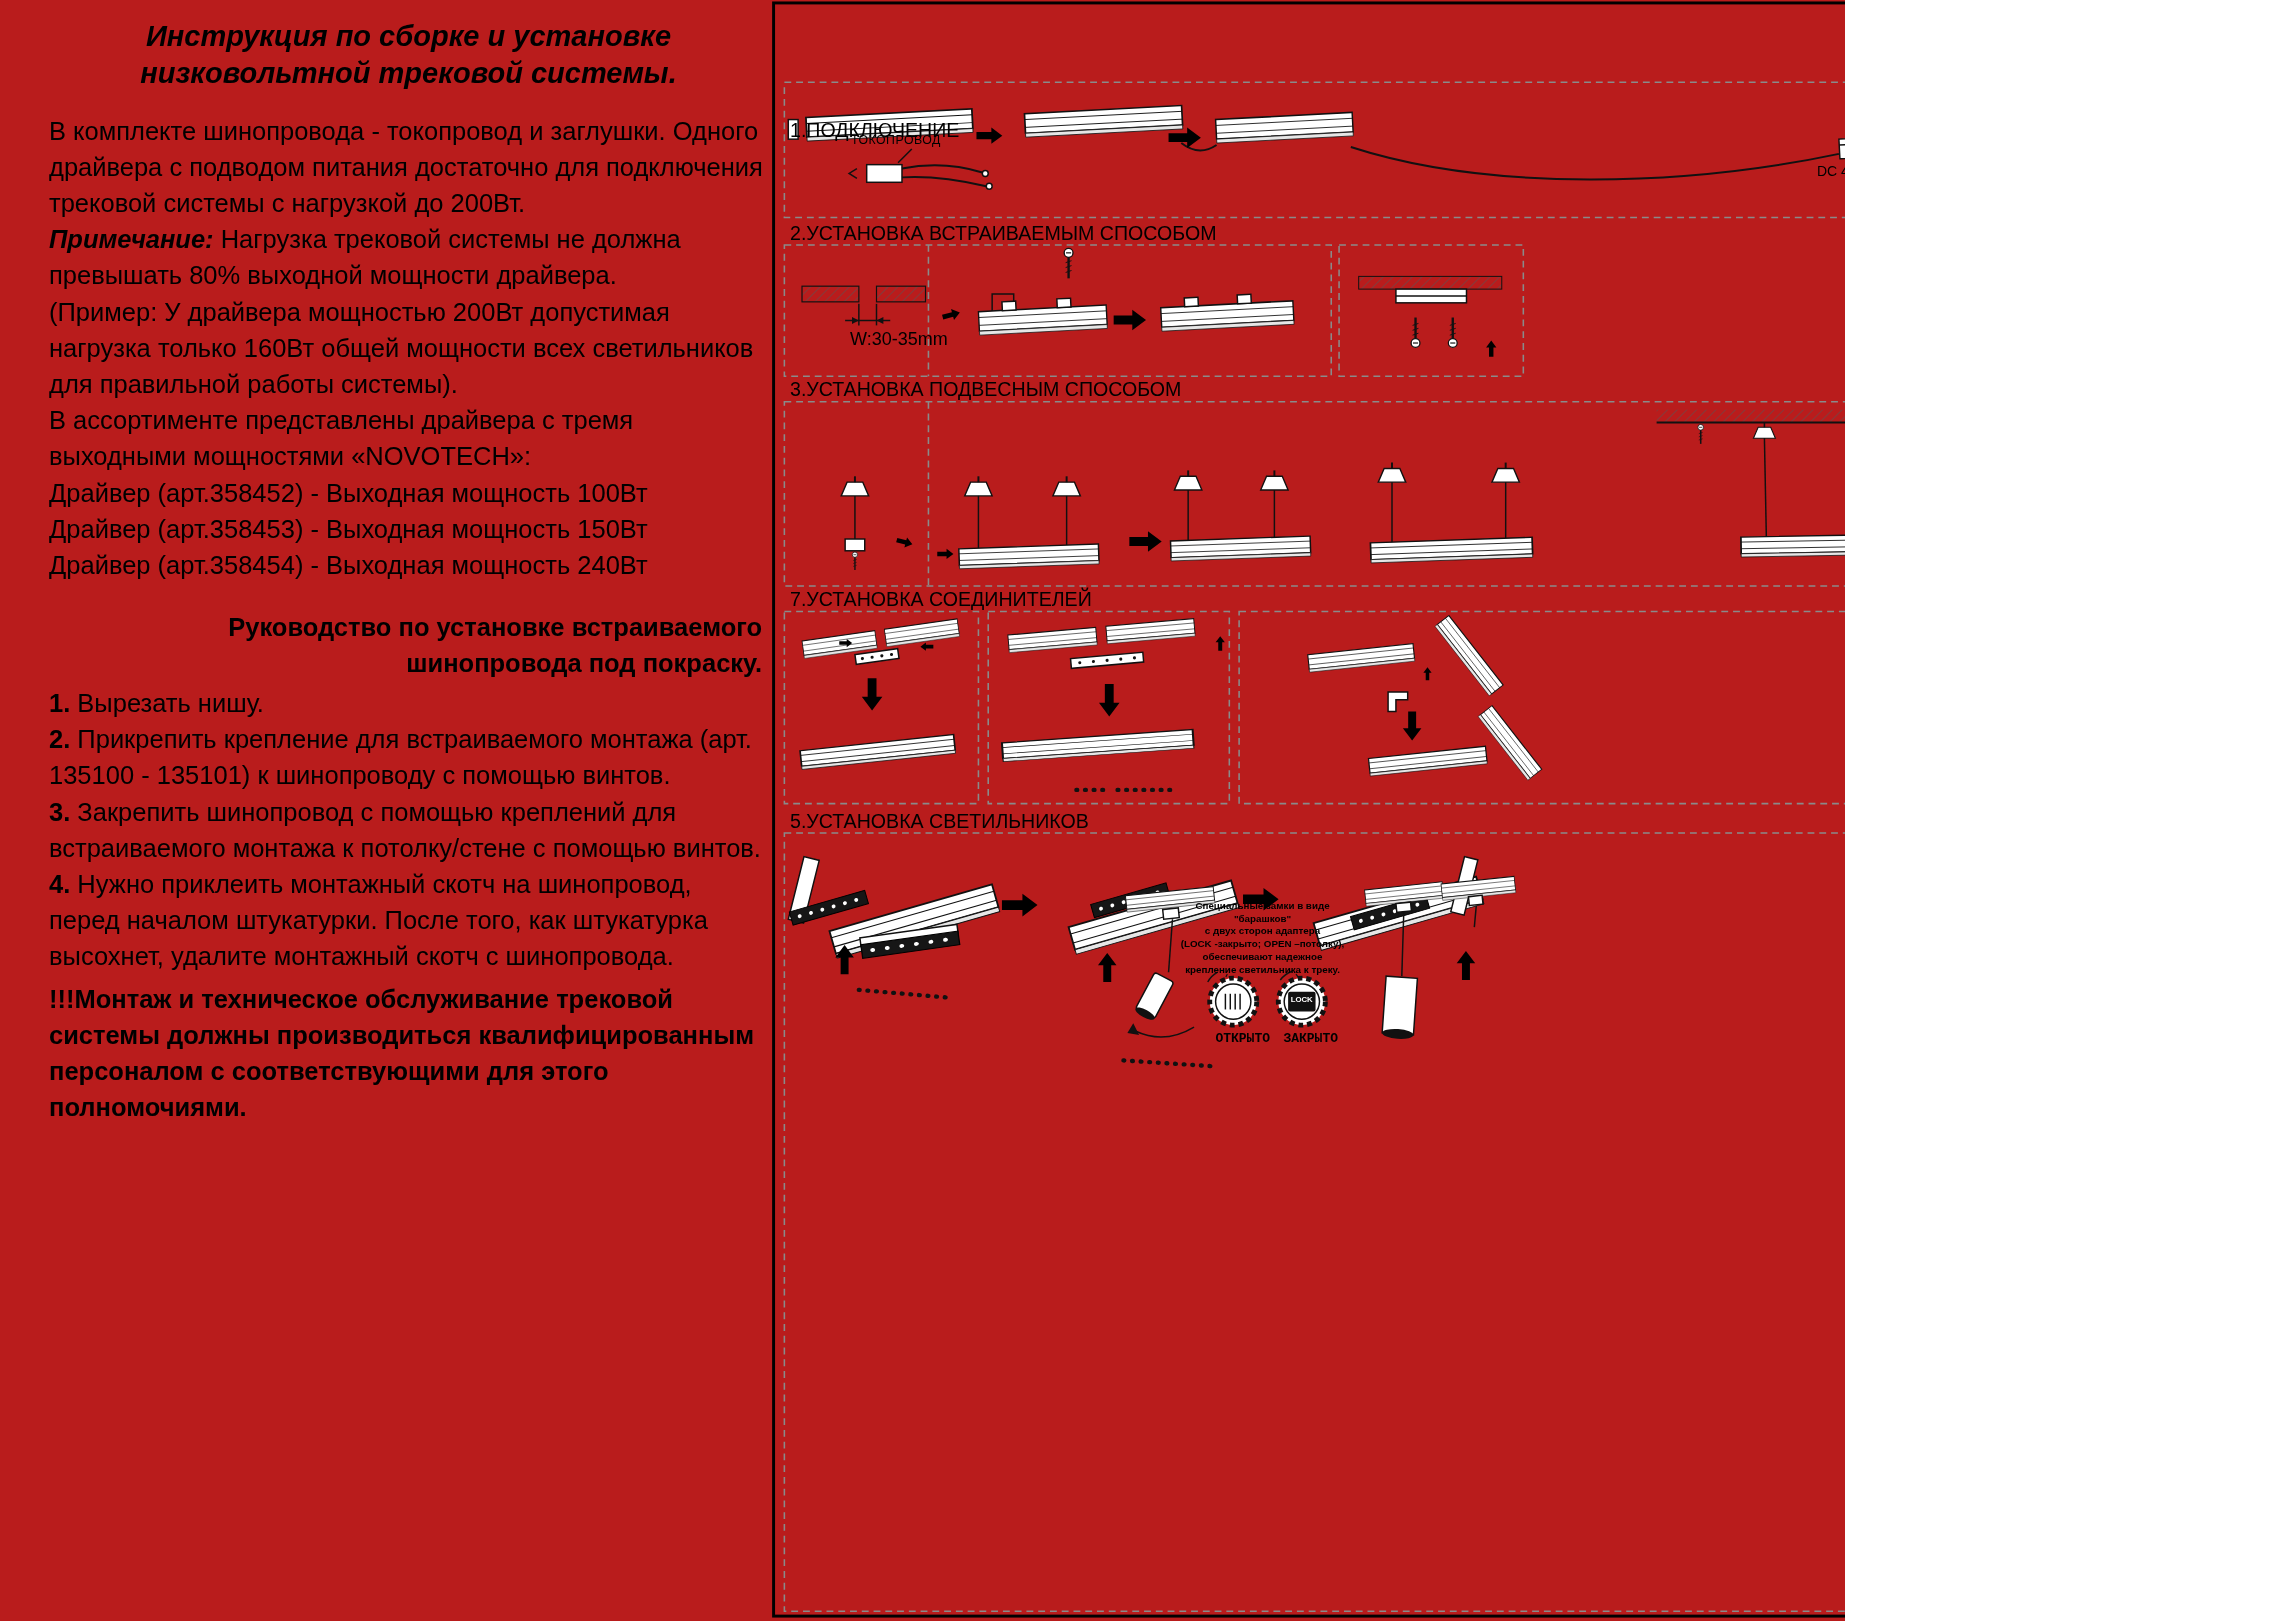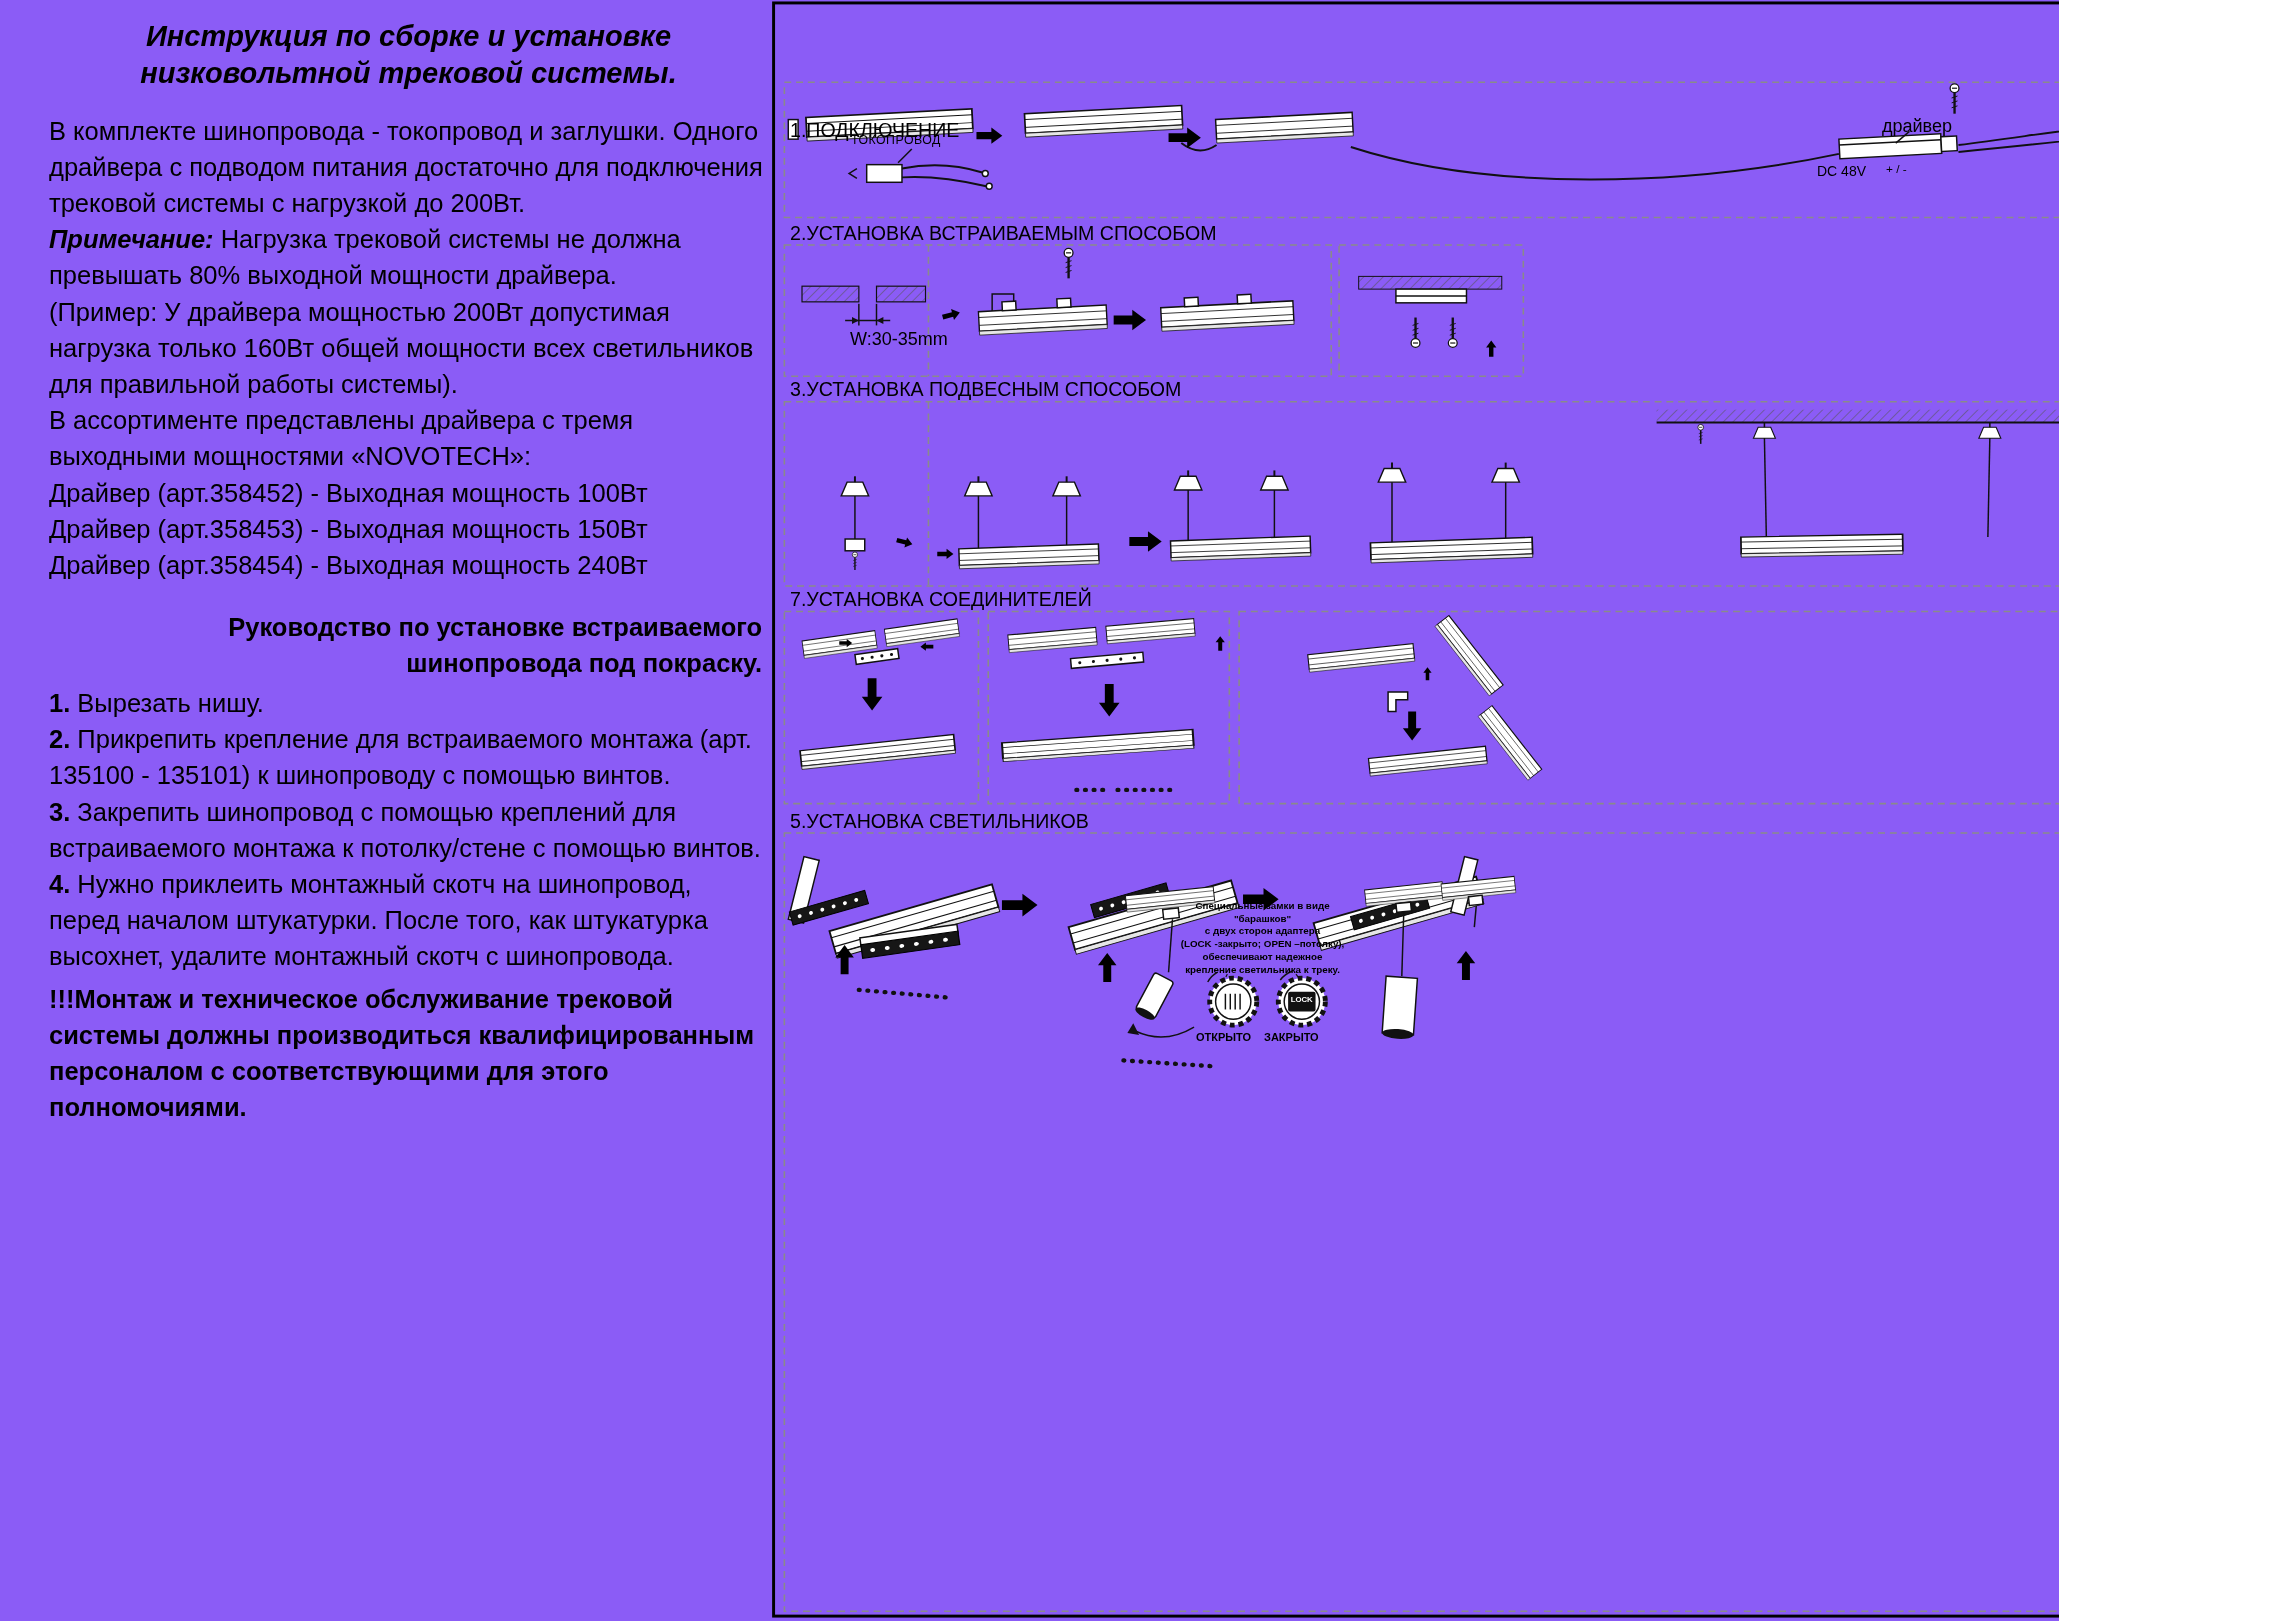--- a/index.html
+++ b/index.html
@@ -1,36 +1,36 @@
 <!DOCTYPE html>
 <html><head>
 <meta charset="utf-8">
 <style>
   * { margin:0; padding:0; box-sizing:border-box; }
   html,body { background:#fff; }
-  .page { position:relative; width:2059px; height:1621px; background:#8b5cf6;
+  .page { position:relative; width:1845px; height:1621px; background:#b91c1c;
           font-family:"Liberation Sans", sans-serif; color:#000; overflow:hidden; }
   .diagram-layer { position:absolute; left:0; top:0; }
 
   
   .leftcol { position:absolute; left:49px; top:13.7px; width:719px; font-size:25.5px; line-height:1.42; }
   .leftcol h1 { font-size:29px; font-style:italic; font-weight:bold; text-align:center;
                 line-height:1.3; margin:3.9px 23.5px 19.6px 23.5px; }
   .leftcol p { margin:0; }
   .noteb { font-weight:bold; font-style:italic; }
   .stepnum { font-weight:bold; }
   .guide-h { font-weight:bold; text-align:right; margin:25.5px 5.9px 3.9px 5.9px !important; }
   .footer-b { font-weight:bold; text-align:left; margin-top:5.9px !important; }
 
   
   .hd  { position:absolute; font-size:19.6px; white-space:nowrap; }
   .lbl { position:absolute; white-space:nowrap; }
   .note5 { position:absolute; left:1178px; top:900px; width:169px; font-size:9.8px;
            font-weight:700; line-height:12.7px; text-align:center; }
-  .locklbl { position:absolute; width:74px; text-align:left; font-size:11px; font-weight:700; }
+  .locklbl { position:absolute; width:74px; text-align:right; font-size:13px; font-weight:700;font-family:Liberation Mono, monospace; }
   .locktext { position:absolute; left:1288px; top:995px; width:27.4px; text-align:center;
               font-size:7.8px; font-weight:700; color:#fff; }
 
   
   .s   { stroke:#111; fill:none; stroke-width:1.5; }
   .sf  { stroke:#111; fill:#fff; stroke-width:1.5; }
   .dk  { fill:#111; stroke:none; }
   .dbox{ fill:none; stroke:#8a8a8a; stroke-width:1.6; stroke-dasharray:7 5; }
   .dots{ stroke:#111; stroke-width:4.5; stroke-dasharray:0.8 8; stroke-linecap:round; fill:none; }
   .dashl{ stroke:#111; stroke-width:1.2; stroke-dasharray:3 3; fill:none; }

